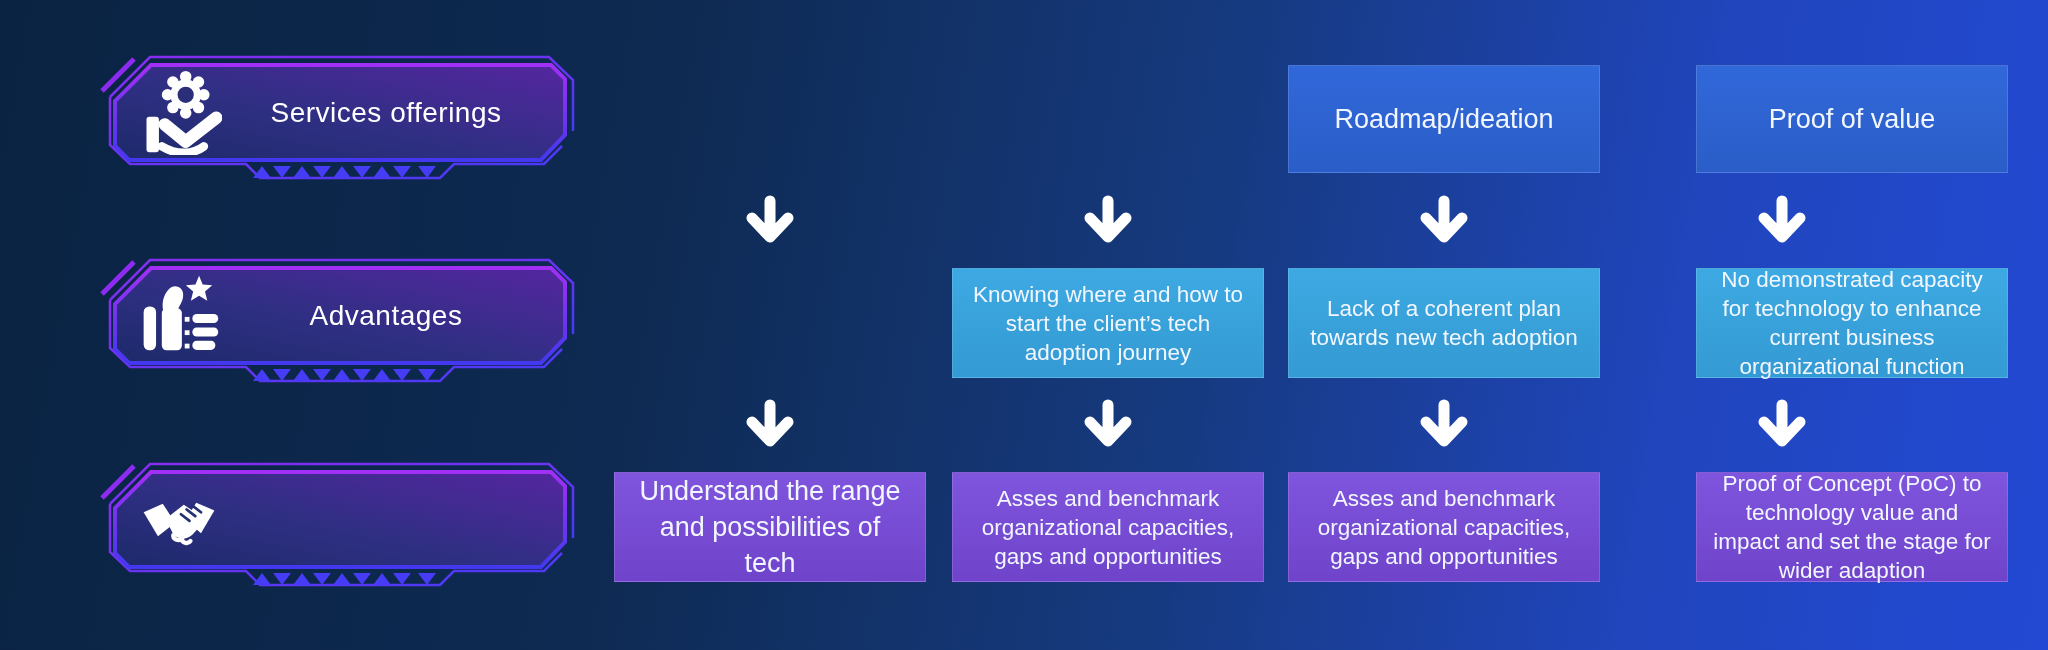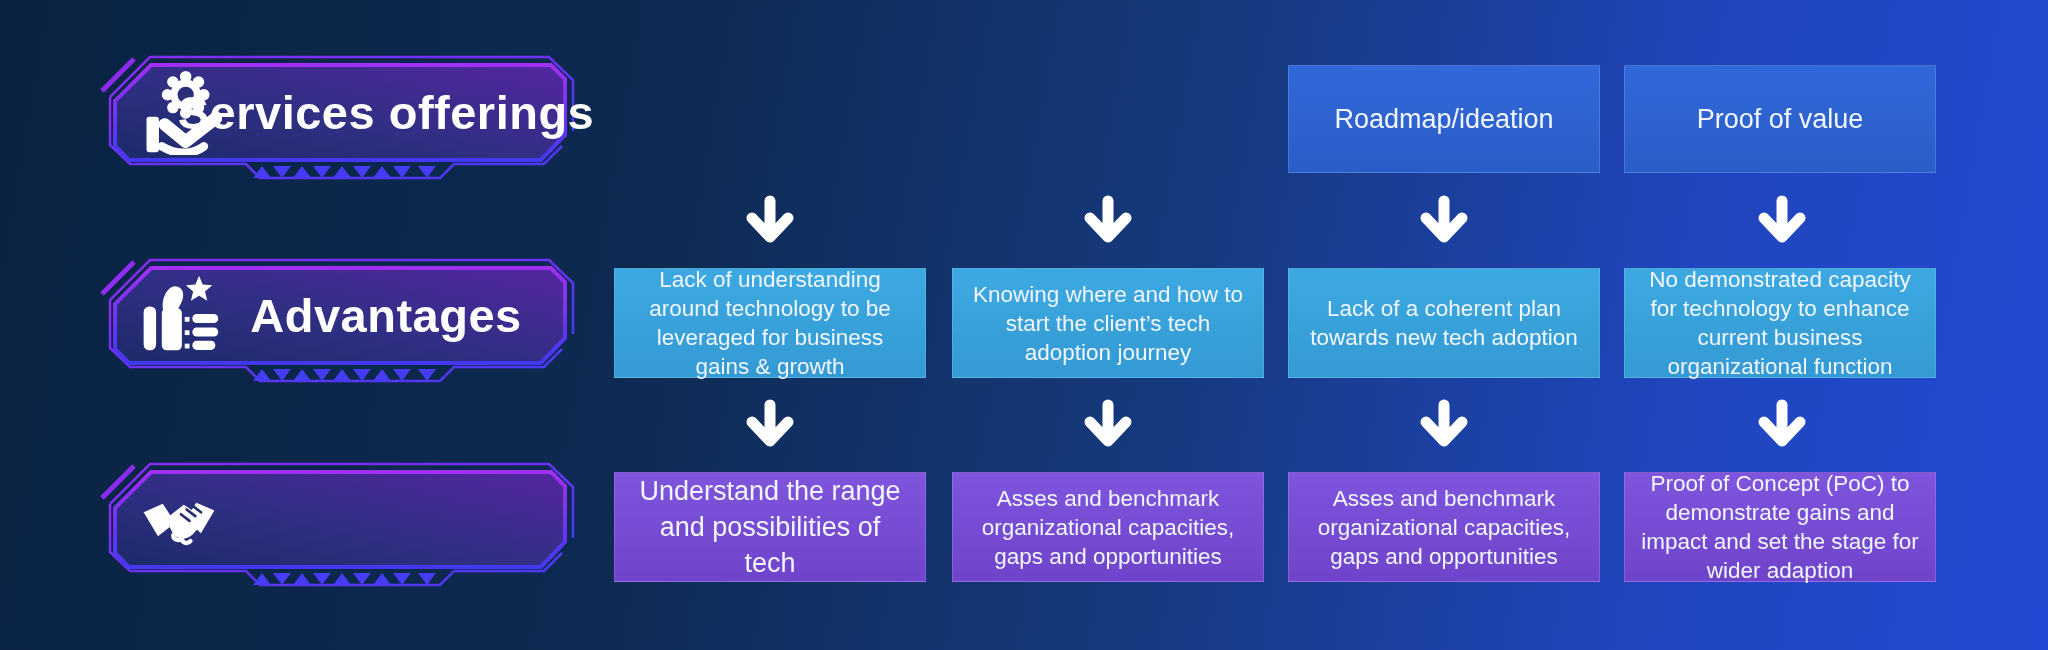--- a/index.html
+++ b/index.html
@@ -9,30 +9,30 @@
     background:linear-gradient(100deg,#0a2342 0%,#0e2a52 32%,#163a80 58%,#2045bc 80%,#2349d4 100%);
   }
   
   .banner{position:absolute;left:100px;width:480px;height:145px;}
   .banner.b1{top:47px}.banner.b2{top:250px}.banner.b3{top:454px}
   .frame{position:absolute;left:0;top:0;width:480px;height:145px}
   .bicon{position:absolute;left:36px;top:22px;width:86px;height:86px}
   .blabel{
     position:absolute;left:130px;top:18px;width:312px;height:95px;
     display:flex;align-items:center;justify-content:center;
-    color:#ffffff;font-size:47px;font-weight:700;letter-spacing:.5px;white-space:nowrap;
+    color:#ffffff;font-size:28px;font-weight:400;letter-spacing:.5px;white-space:nowrap;
   }
   
   .box{
     position:absolute;width:312px;box-sizing:border-box;
     display:flex;align-items:center;justify-content:center;text-align:center;
     color:#f2f7ff;border:1px solid rgba(255,255,255,.14);
   }
   .r1{top:65px;height:108px}.r2{top:268px;height:110px}.r3{top:472px;height:110px}
-  .col1{left:614px}.col2{left:952px}.col3{left:1288px}.col4{left:1624px}
+  .col1{left:614px}.col2{left:952px}.col3{left:1288px}.col4{left:1696px}
   .svc{background:linear-gradient(180deg,#3168da,#2a5dc7);font-size:27px;line-height:35px;padding:0 28px}
   .adv{background:linear-gradient(180deg,#3da9e2,#349ad3);font-size:22.5px;line-height:29px;padding:0 14px}
   .gapbox{background:linear-gradient(180deg,#8055dd,#6f44cb);font-size:22.5px;line-height:29px;padding:0 14px}
   .gapbox.big{font-size:27px;line-height:36px;padding:0 20px}
   
   .arrow{position:absolute;width:56px;height:56px}
   .ag1{top:193px}.ag2{top:397px}
   .arrow.c1{left:742px}.arrow.c2{left:1080px}.arrow.c3{left:1416px}.arrow.c4{left:1754px}
 </style>
 </head>
@@ -150,23 +150,20 @@
   <svg class="arrow ag1 c2" viewBox="0 0 56 56">
       <path d="M28,8 L28,41 M10,25 L28,44 L46,25" stroke="#ffffff" stroke-width="11" stroke-linecap="round" stroke-linejoin="round" fill="none"></path>
     </svg>
   <svg class="arrow ag1 c3" viewBox="0 0 56 56">
       <path d="M28,8 L28,41 M10,25 L28,44 L46,25" stroke="#ffffff" stroke-width="11" stroke-linecap="round" stroke-linejoin="round" fill="none"></path>
     </svg>
   <svg class="arrow ag1 c4" viewBox="0 0 56 56">
       <path d="M28,8 L28,41 M10,25 L28,44 L46,25" stroke="#ffffff" stroke-width="11" stroke-linecap="round" stroke-linejoin="round" fill="none"></path>
     </svg>
 
-  <div class="box adv r2 col1">
-      <span>Lack of understanding around technology to be leveraged for business gains &amp; growth</span>
-    </div>
   <div class="box adv r2 col2">
       <span>Knowing where and how to start the client’s tech adoption journey</span>
     </div>
   <div class="box adv r2 col4">
       <span>No demonstrated capacity for technology to enhance current business organizational function</span>
     </div>
   <div class="box adv r2 col3">
       <span>Lack of a coherent plan towards new tech adoption</span>
     </div>
 
@@ -186,16 +183,16 @@
   <div class="box gapbox big r3 col1">
       <span>Understand the range and possibilities of tech</span>
     </div>
   <div class="box gapbox r3 col2">
       <span>Asses and benchmark organizational capacities, gaps and opportunities</span>
     </div>
   <div class="box gapbox r3 col3">
       <span>Asses and benchmark organizational capacities, gaps and opportunities</span>
     </div>
   <div class="box gapbox r3 col4">
-      <span>Proof of Concept (PoC) to demonstrate gains and impact and set the stage for wider adaption</span>
+      <span>Proof of Concept (PoC) to technology value and impact and set the stage for wider adaption</span>
     </div>
 
 </div>
 
 </body></html>

